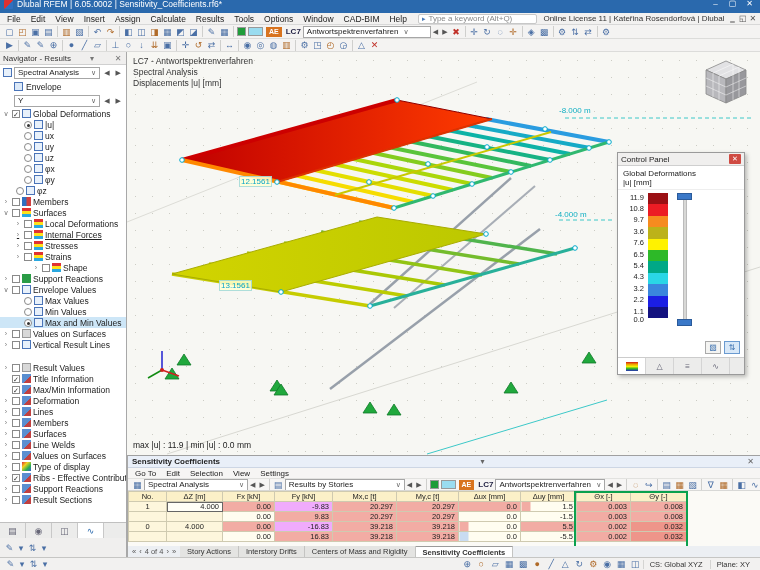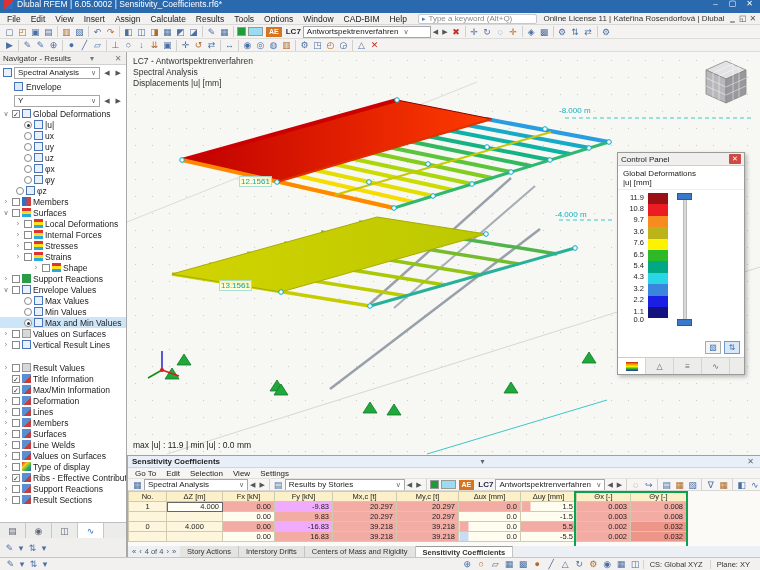--- a/index.html
+++ b/index.html
@@ -349,21 +349,21 @@
           <span class="chk"></span>
           <span class="tico ti-surf"></span>
           <span>Surfaces</span>
         </div>
         <div class="trow" style="padding-left: 14px;">
           <span class="texp">›</span>
           <span class="chk"></span>
           <span class="tico ti-surf"></span>
           <span>Local Deformations</span>
         </div>
-        <div class="trow" style="padding-left: 14px;">
+        <div class="trow" style="padding-left: 14px; text-decoration: underline;">
           <span class="texp">›</span>
           <span class="chk"></span>
           <span class="tico ti-surf"></span>
           <span>Internal Forces</span>
         </div>
         <div class="trow" style="padding-left: 14px;">
           <span class="texp">›</span>
           <span class="chk"></span>
           <span class="tico ti-surf"></span>
           <span>Stresses</span>

